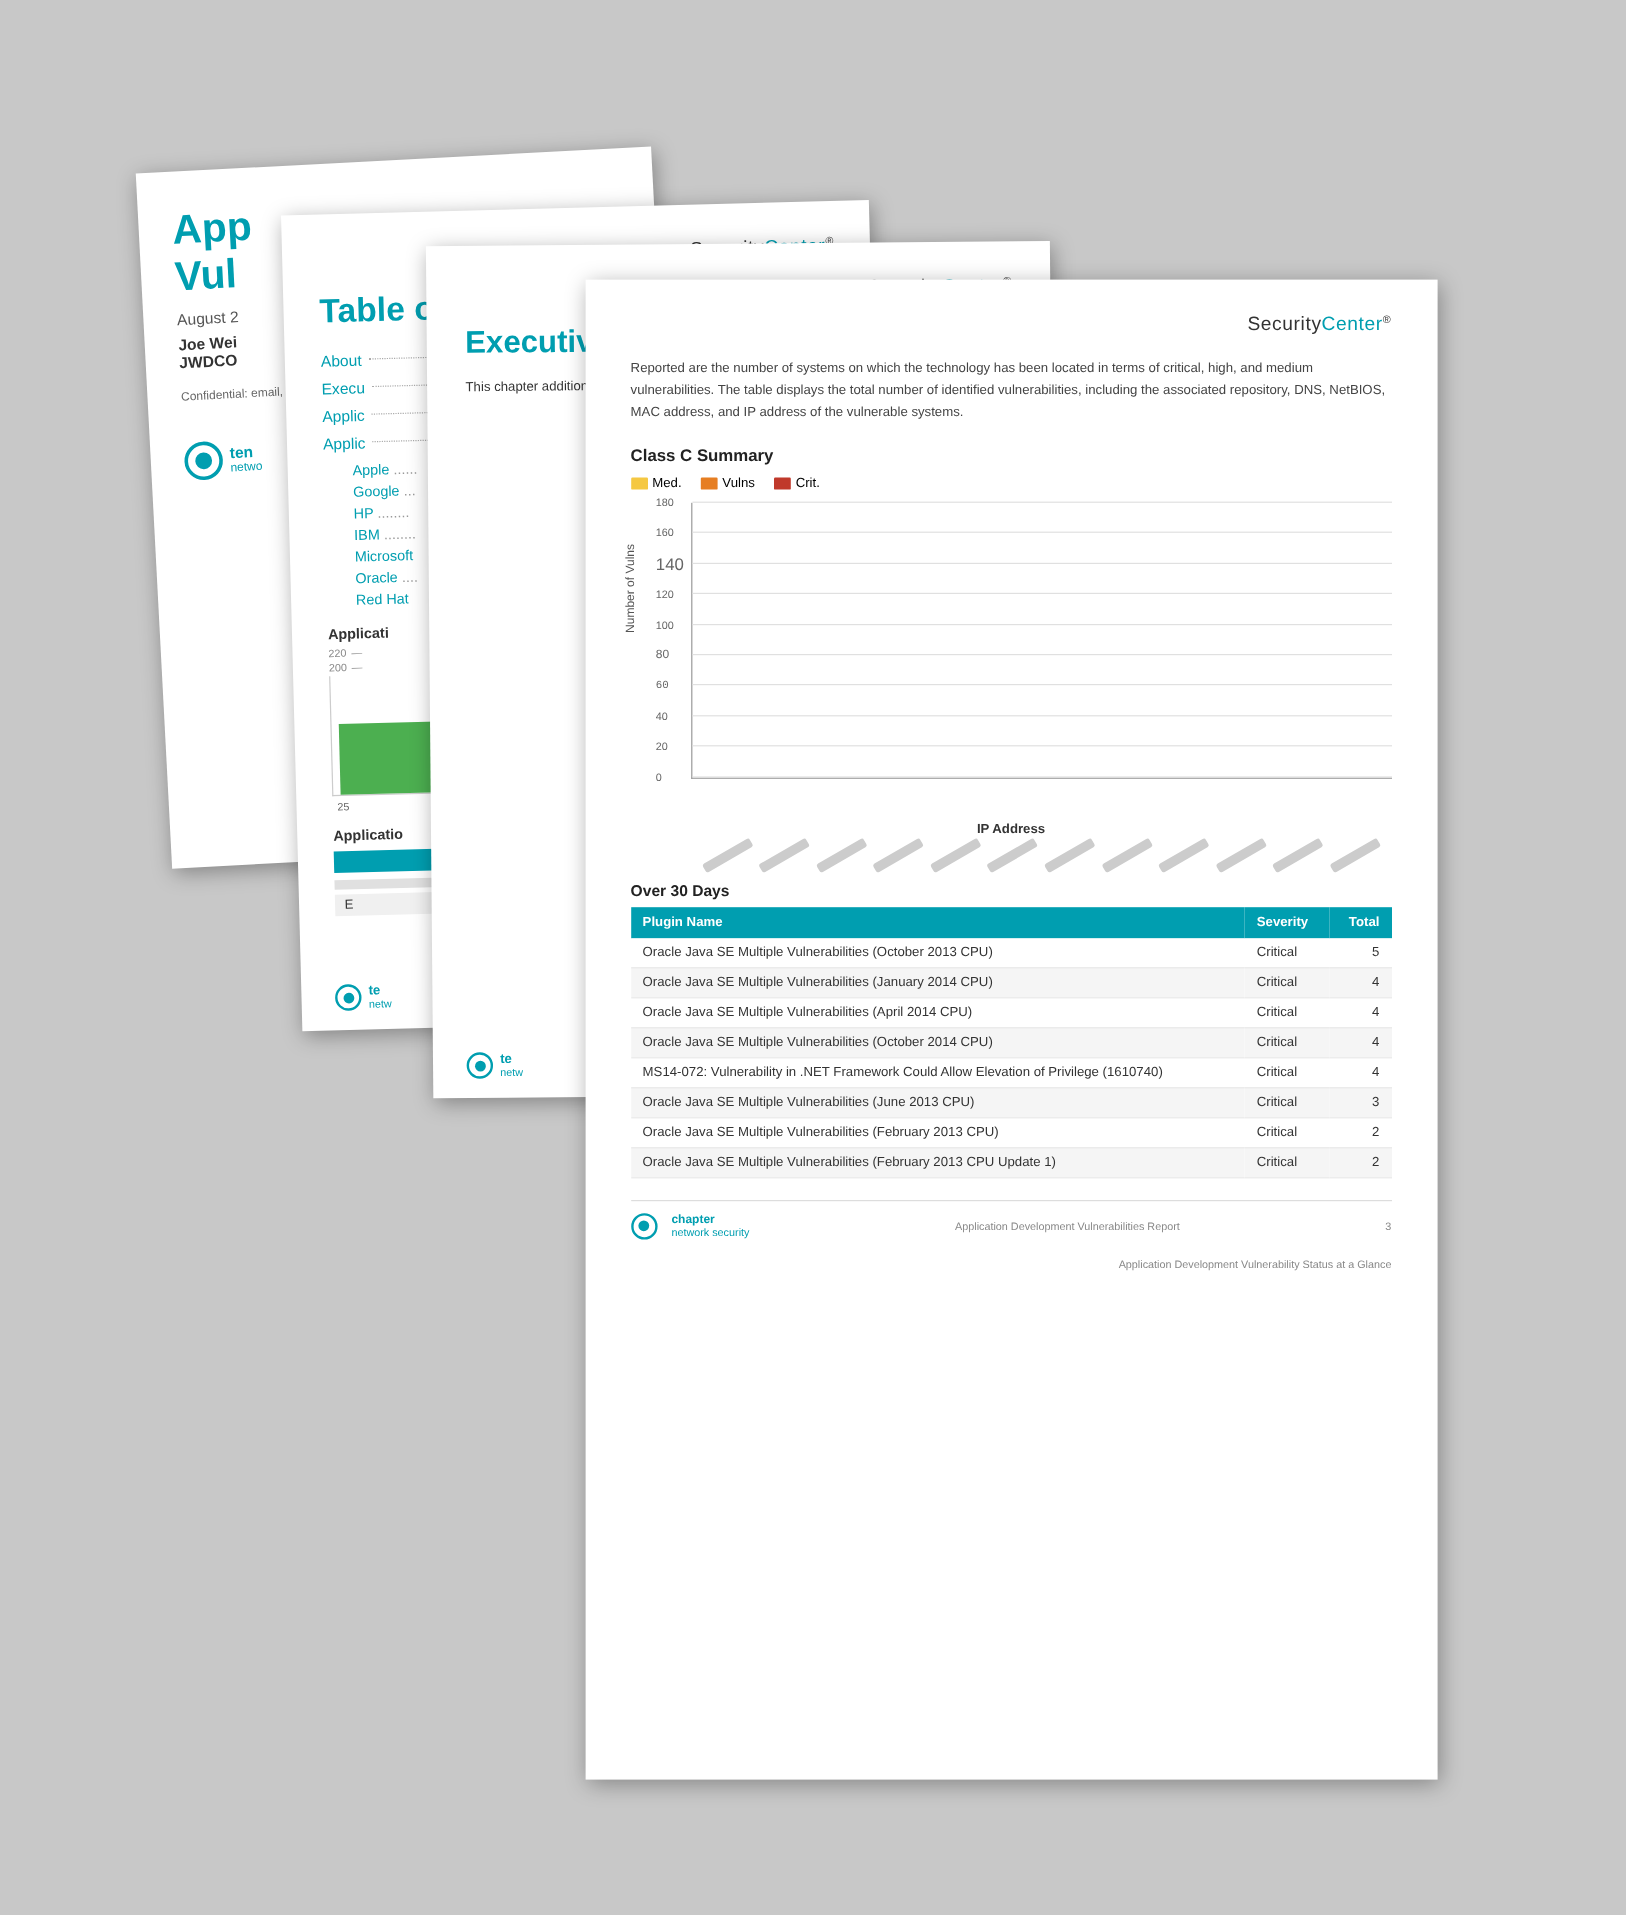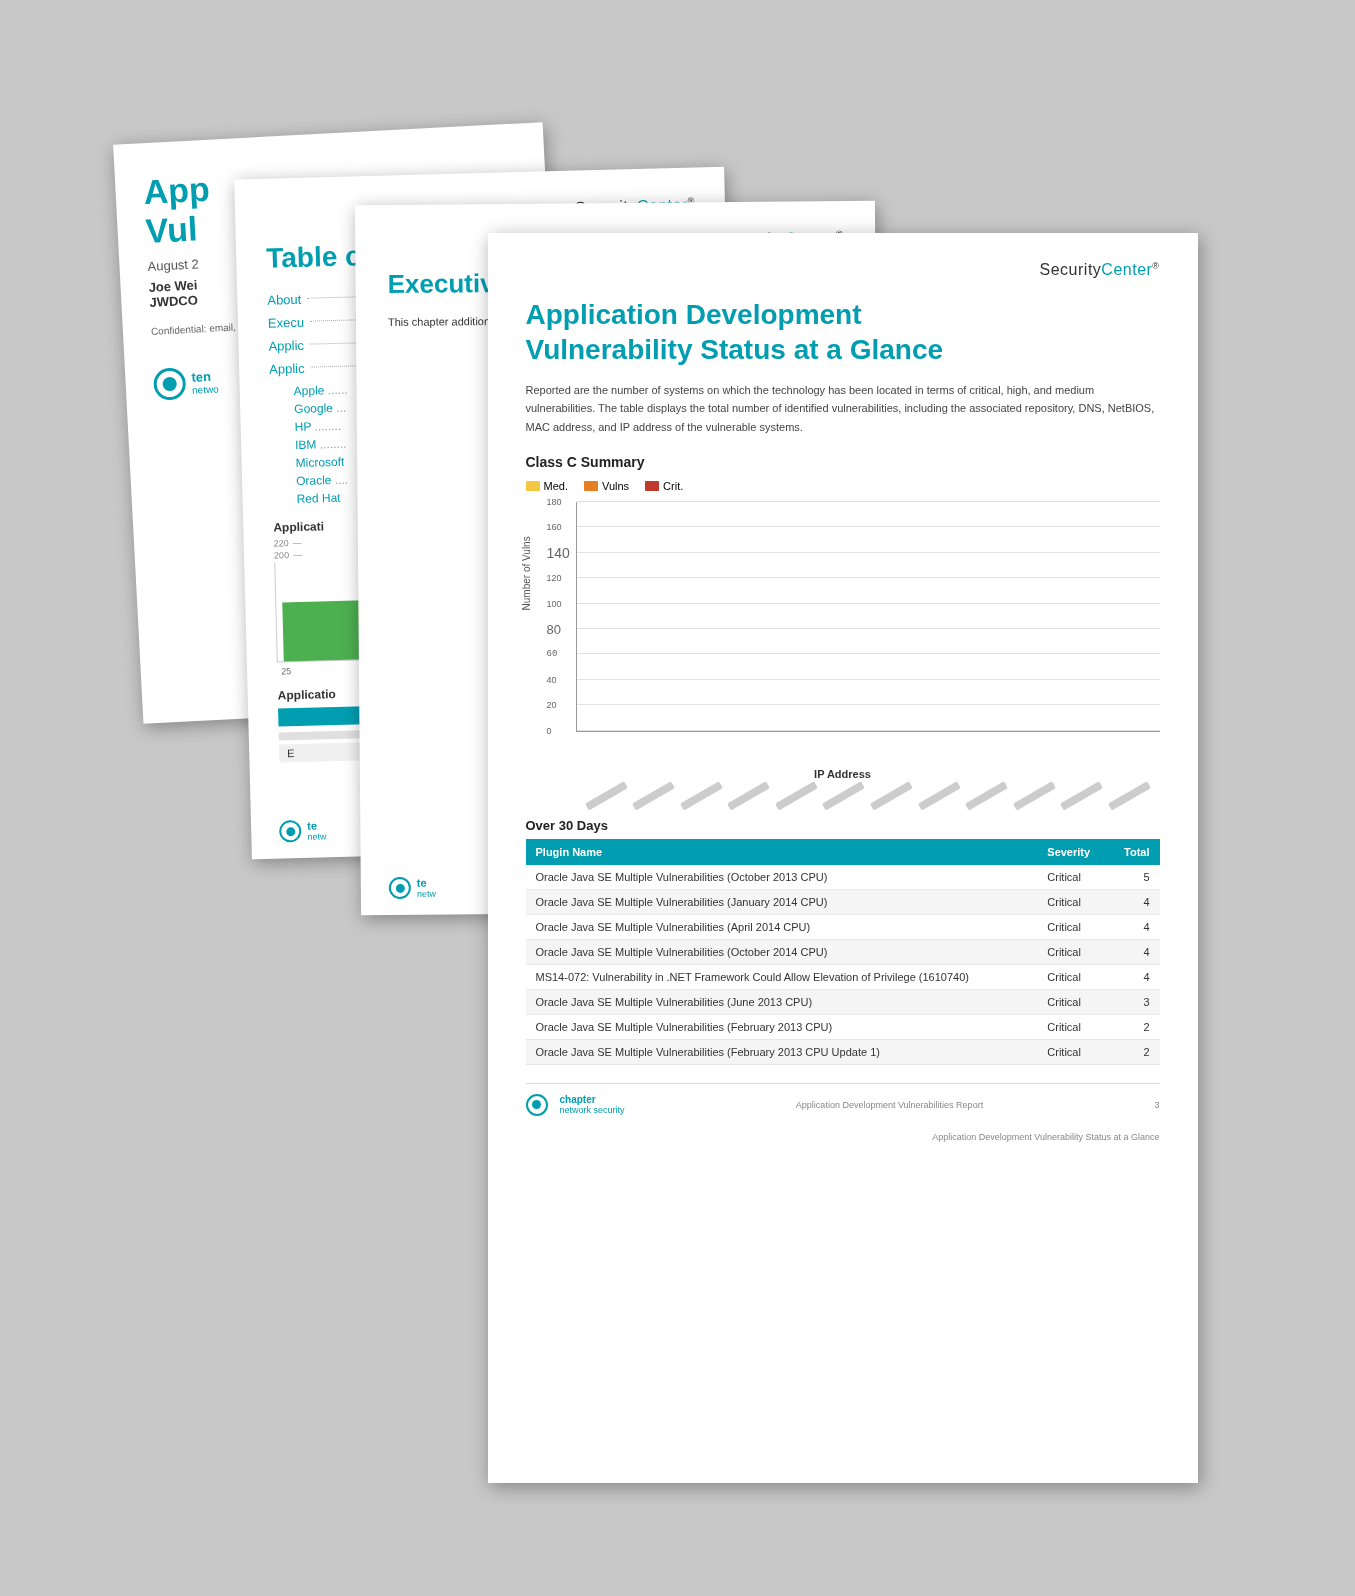--- a/index.html
+++ b/index.html
@@ -412,24 +412,20 @@
         <div class="tenable-sub" style="font-size:9px;">netw</div>
       </div>
     </div>
   </div>
 
   <div class="page page-main">
     <div class="sc-header">
       Security<span style="color:#009eb0">Center</span><sup style="font-size:9px">®</sup>
     </div>
 
-    <div class="main-section-title">
-      <span>Application Development</span><br>
-      <span>Vulnerability Status at a Glance</span>
-    </div>
 
     <div class="main-desc">Reported are the number of systems on which the technology has been located in terms of critical, high, and medium vulnerabilities. The table displays the total number of identified vulnerabilities, including the associated repository, DNS, NetBIOS, MAC address, and IP address of the vulnerable systems.</div>
 
     <div class="chart-section-title">Class C Summary</div>
 
     <div class="legend">
       <div class="legend-item">
         <div class="legend-swatch bar-med"></div>
         <span>Med.</span>
       </div>
@@ -451,21 +447,21 @@
 
       <div style="position: absolute; left: 0px; right: 0px; bottom: 0%; border-top: 1px solid rgb(224, 224, 224);"></div>
           <div style="position: absolute; left: -30px; bottom: 0%; font-size: 9px; color: rgb(102, 102, 102); transform: translateY(50%);">0</div>
           <div style="position: absolute; left: 0px; right: 0px; bottom: 11.1111%; border-top: 1px solid rgb(224, 224, 224);"></div>
           <div style="position: absolute; left: -30px; bottom: 11.1111%; font-size: 9px; color: rgb(102, 102, 102); transform: translateY(50%);">20</div>
           <div style="position: absolute; left: 0px; right: 0px; bottom: 22.2222%; border-top: 1px solid rgb(224, 224, 224);"></div>
           <div style="position: absolute; left: -30px; bottom: 22.2222%; font-size: 9px; color: rgb(102, 102, 102); transform: translateY(50%);">40</div>
           <div style="position: absolute; left: 0px; right: 0px; bottom: 33.3333%; border-top: 1px solid rgb(224, 224, 224);"></div>
           <div style="position: absolute; left: -30px; bottom: 33.3333%; font-size: 9px; color: rgb(102, 102, 102); transform: translateY(50%); font-family: Liberation Mono, monospace;">60</div>
           <div style="position: absolute; left: 0px; right: 0px; bottom: 44.4444%; border-top: 1px solid rgb(224, 224, 224);"></div>
-          <div style="position: absolute; left: -30px; bottom: 44.4444%; font-size: 13px; color: rgb(102, 102, 102); transform: translateY(50%);">80</div>
+          <div style="position: absolute; left: -30px; bottom: 44.4444%; font-size: 10px; color: rgb(102, 102, 102); transform: translateY(50%);">80</div>
           <div style="position: absolute; left: 0px; right: 0px; bottom: 55.5556%; border-top: 1px solid rgb(224, 224, 224);"></div>
           <div style="position: absolute; left: -30px; bottom: 55.5556%; font-size: 9px; color: rgb(102, 102, 102); transform: translateY(50%);">100</div>
           <div style="position: absolute; left: 0px; right: 0px; bottom: 66.6667%; border-top: 1px solid rgb(224, 224, 224);"></div>
           <div style="position: absolute; left: -30px; bottom: 66.6667%; font-size: 9px; color: rgb(102, 102, 102); transform: translateY(50%);">120</div>
           <div style="position: absolute; left: 0px; right: 0px; bottom: 77.7778%; border-top: 1px solid rgb(224, 224, 224);"></div>
           <div style="position: absolute; left: -30px; bottom: 77.7778%; font-size: 14px; color: rgb(102, 102, 102); transform: translateY(50%);">140</div>
           <div style="position: absolute; left: 0px; right: 0px; bottom: 88.8889%; border-top: 1px solid rgb(224, 224, 224);"></div>
           <div style="position: absolute; left: -30px; bottom: 88.8889%; font-size: 9px; color: rgb(102, 102, 102); transform: translateY(50%);">160</div>
           <div style="position: absolute; left: 0px; right: 0px; bottom: 100%; border-top: 1px solid rgb(224, 224, 224);"></div>
           <div style="position: absolute; left: -30px; bottom: 100%; font-size: 9px; color: rgb(102, 102, 102); transform: translateY(50%);">180</div>

